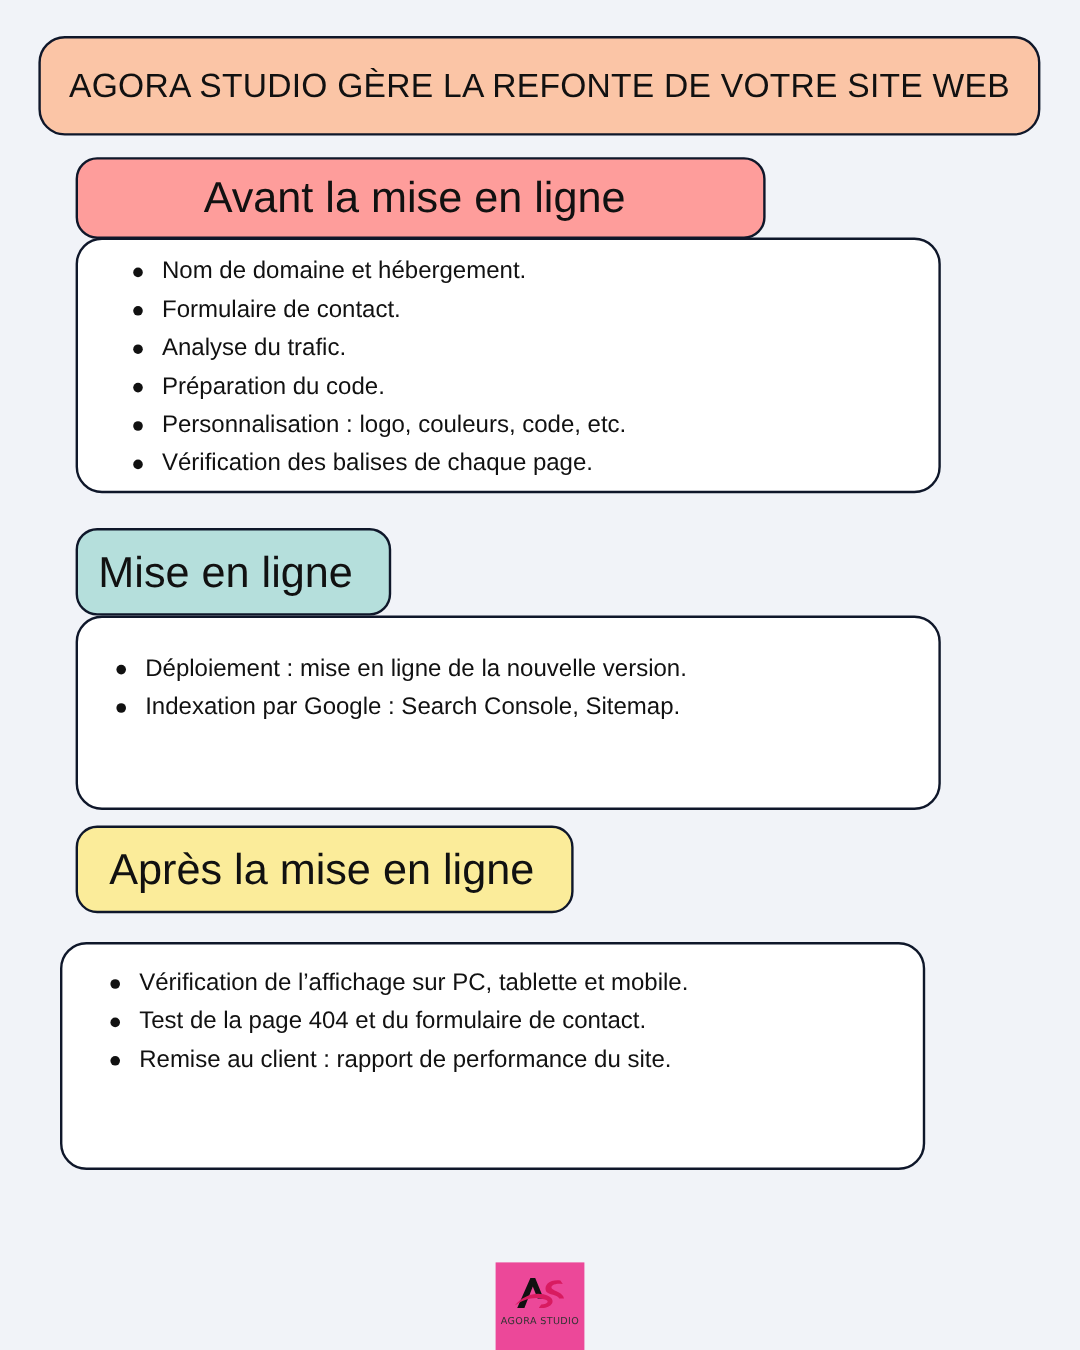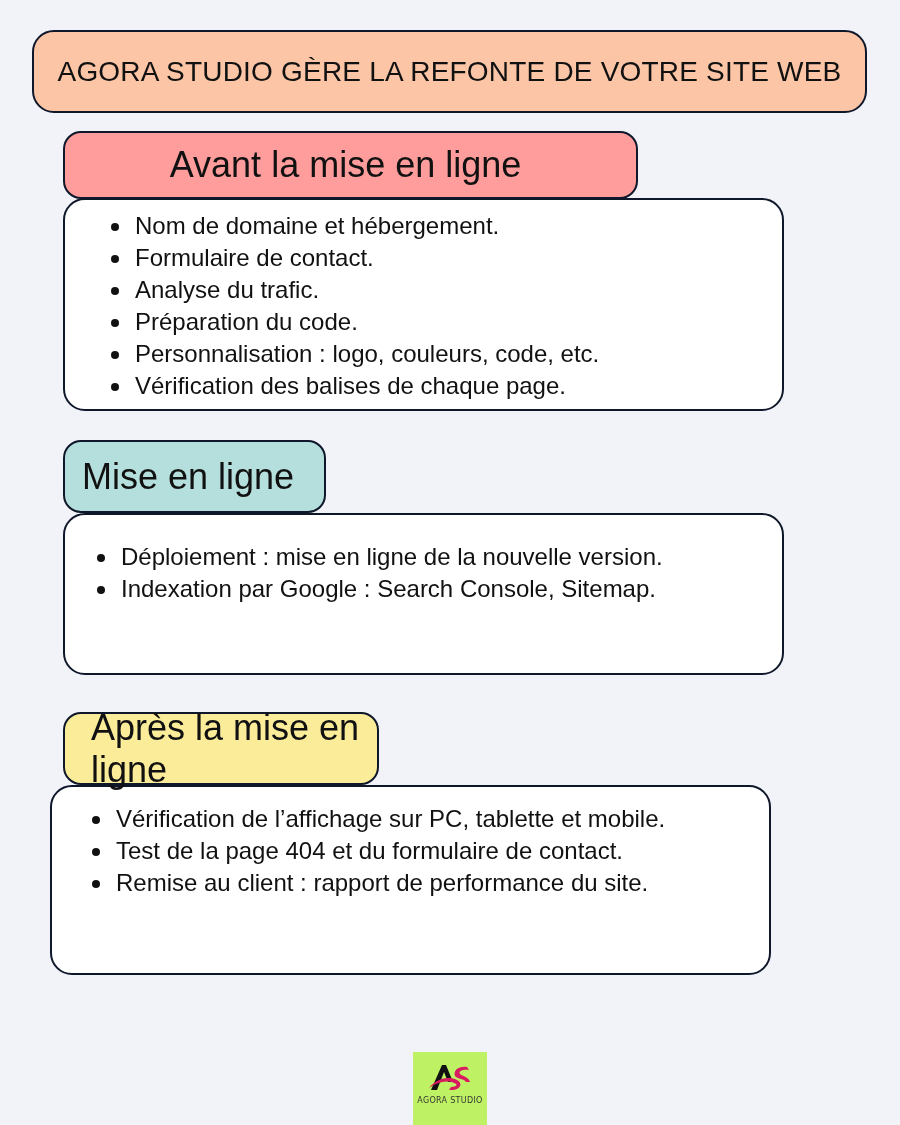--- a/index.html
+++ b/index.html
@@ -38,48 +38,48 @@
       border-radius: 22px;
       z-index: 1;
     }
     .sec-body ul {
       margin: 0;
       padding: 0;
       list-style: none;
     }
     .sec-body li {
       position: relative;
-      font-size: 24px;
+      font-size: 20px;
       line-height: 32px;
       padding-left: 30px;
     }
     .sec-body li::before {
       content: "";
       position: absolute;
       left: 6px; top: 13px;
       width: 8px; height: 8px;
       border-radius: 50%;
       background: #111;
     }
     
     #s1-header { left: 63px; top: 131px; width: 575px; height: 68px; justify-content: center; padding-right: 10px; }
     #s1-body { left: 63px; top: 198px; width: 721px; height: 213px; }
     #s1-body ul { position: absolute; left: 40px; top: 10px; }
     
     #s2-header { left: 63px; top: 440px; width: 263px; height: 73px; justify-content: center; padding-right: 13px; }
     #s2-body { left: 63px; top: 513px; width: 721px; height: 162px; }
     #s2-body ul { position: absolute; left: 26px; top: 26px; }
     
-    #s3-header { left: 63px; top: 712px; width: 316px; height: 73px; justify-content: flex-start; padding-left: 26px; }
+    #s3-header { left: 63px; top: 688px; width: 415px; height: 73px; justify-content: flex-start; padding-left: 26px; }
     #s3-body { left: 50px; top: 785px; width: 721px; height: 190px; }
     #s3-body ul { position: absolute; left: 34px; top: 16px; width: 660px; }
     .logo {
       position: absolute;
       left: 413px; top: 1052px; width: 74px; height: 73px;
-      background: #bef264;
+      background: #ec4899;
       display: flex; flex-direction: column; align-items: center; justify-content: flex-start;
     }
     .logo svg { margin-top: 10px; }
     .logo-text {
       font-size: 8px;
       color: #333;
       letter-spacing: 0.3px;
       margin-top: 2px;
       font-family: "DejaVu Sans", sans-serif;
     }

